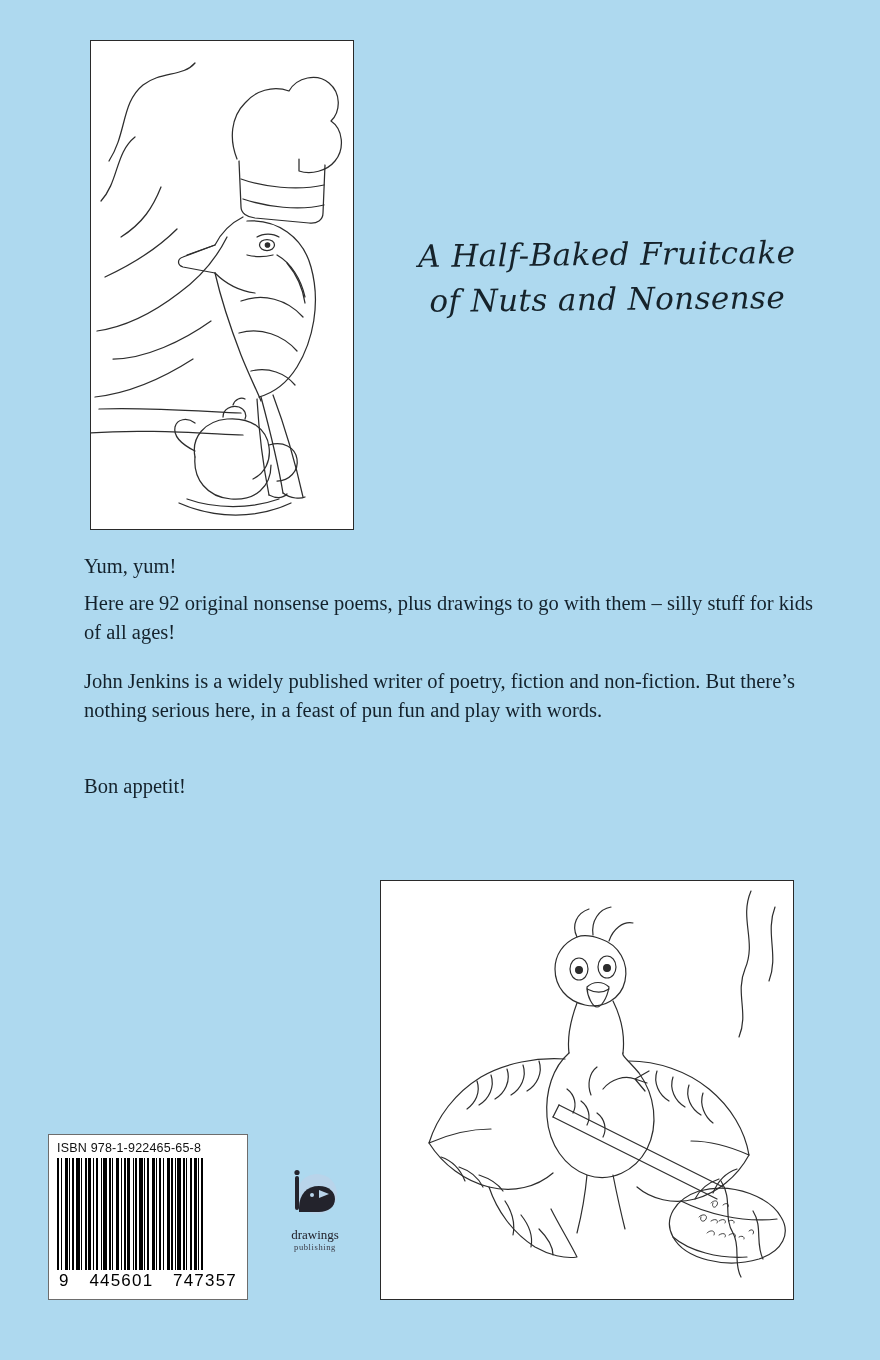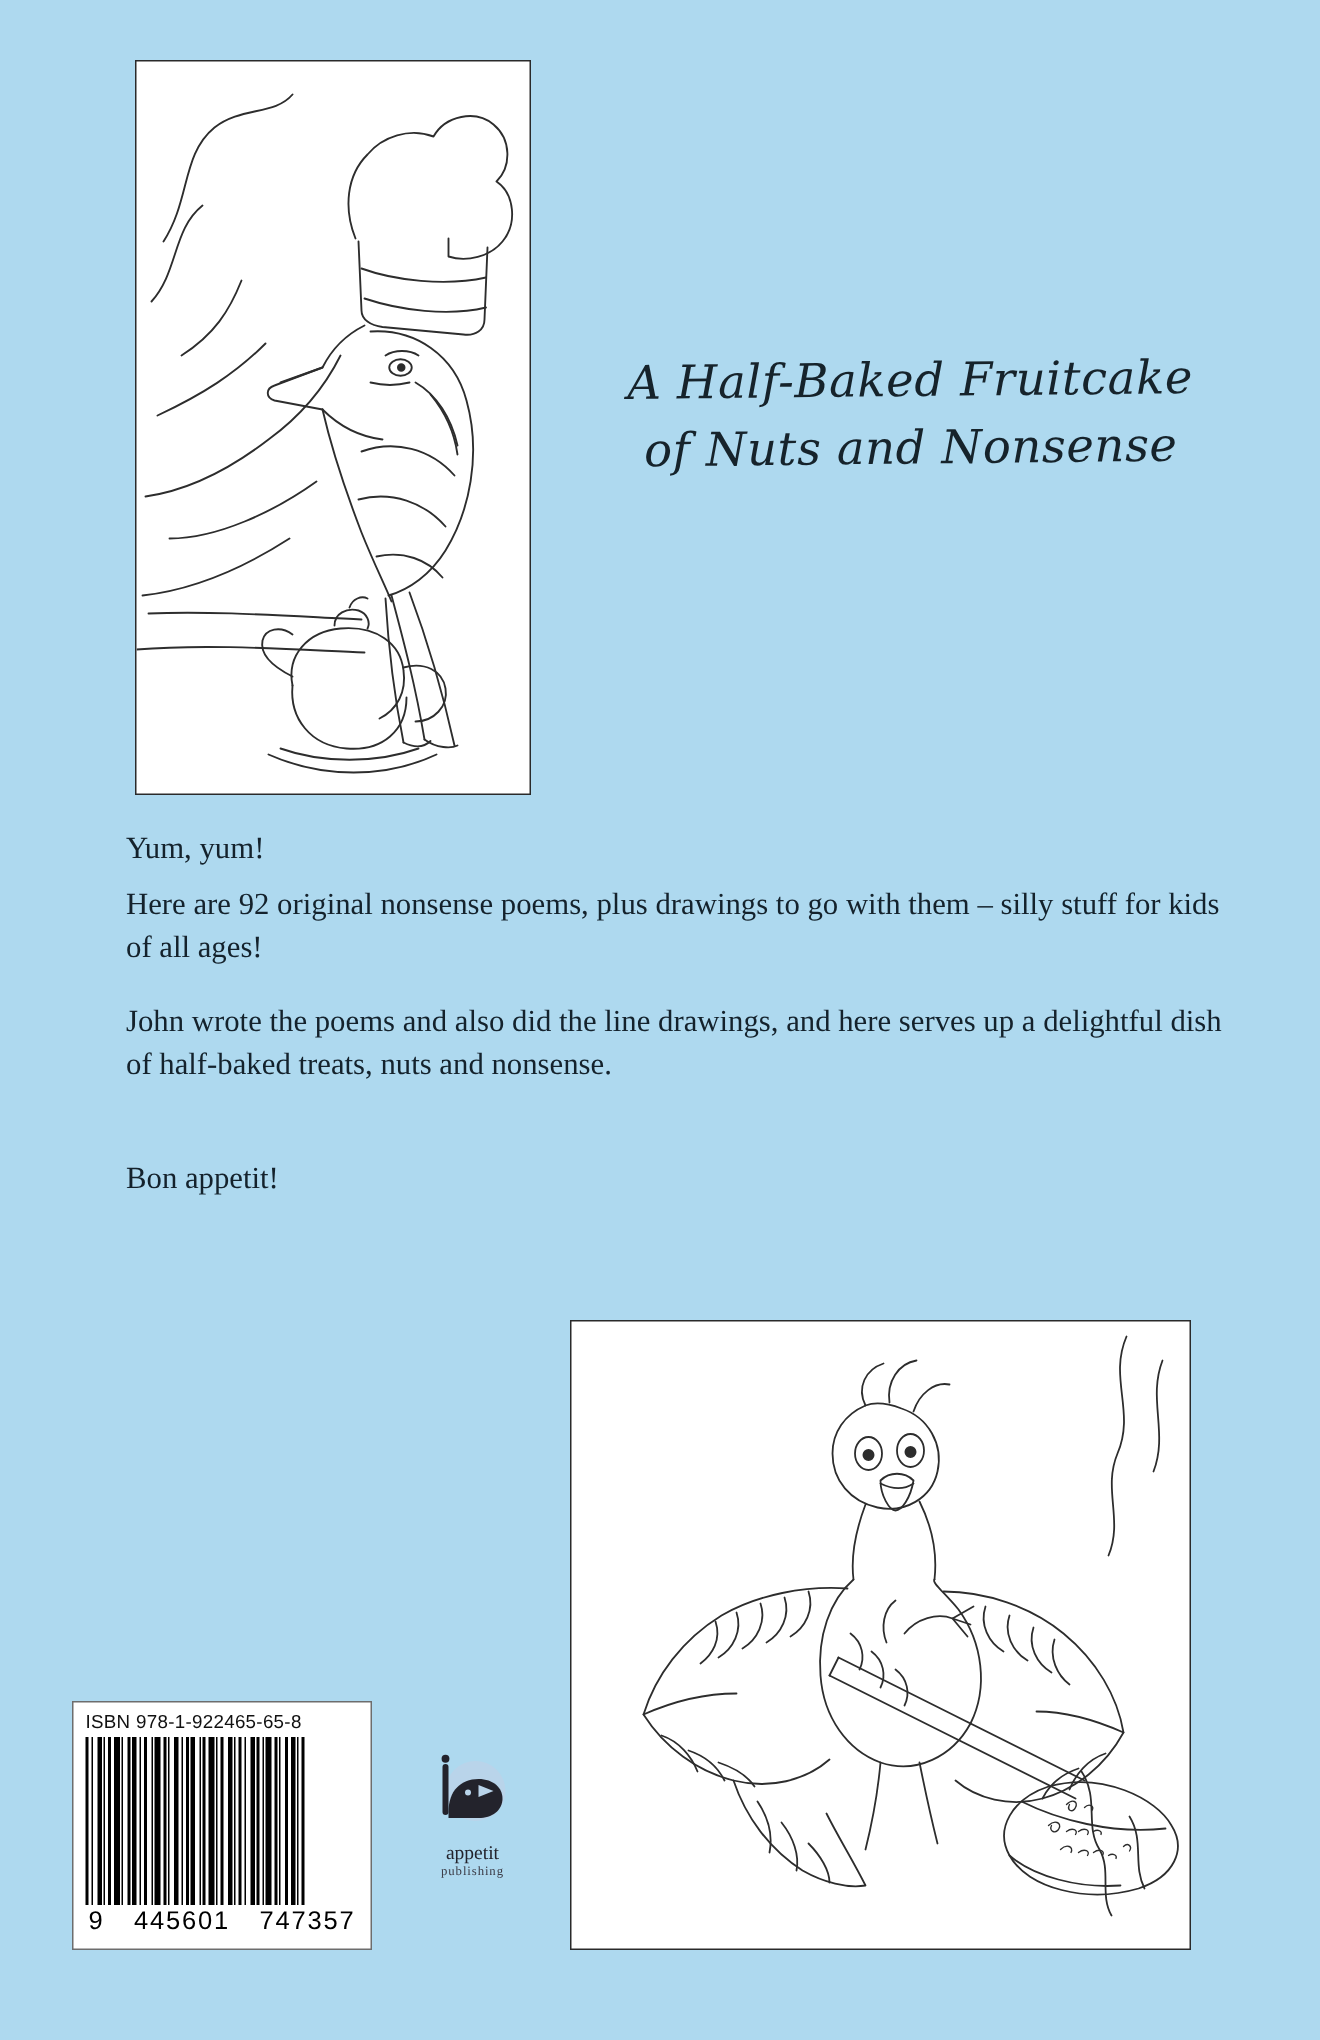--- a/index.html
+++ b/index.html
@@ -207,21 +207,21 @@
   </div>
 
   <div class="title">
     <span class="line1">A Half-Baked Fruitcake</span>
     <span class="line2">of Nuts and Nonsense</span>
   </div>
 
   <div class="blurb">
     <p class="tight">Yum, yum!</p>
     <p>Here are 92 original nonsense poems, plus drawings to go with them – silly stuff for kids of all ages!</p>
-    <p>John wrote the poems and also did the line drawings, and here serves up a delightful dish of half-baked treats, nuts and nonsense.</p>
+    <p>John Jenkins is a widely published writer of poetry, fiction and non-fiction. But there’s nothing serious here, in a feast of pun fun and play with words.</p>
     <p class="bon">Bon appetit!</p>
   </div>
 
   <div class="illus-bottom">
     <svg class="illus-svg" viewBox="0 0 412 418" xmlns="http://www.w3.org/2000/svg">
       <g fill="none" stroke="#2d2d2d" stroke-width="1.2" stroke-linecap="round" stroke-linejoin="round">
 
         <path d="M370 10 C358 38 376 60 364 88 C354 112 368 132 358 156"></path>
         <path d="M394 26 C384 52 398 74 388 100"></path>
         <path d="M340 300 C352 318 342 336 352 352 C360 366 352 382 360 396"></path>
@@ -393,17 +393,17 @@
     <div class="pub-mark">
       <svg viewBox="0 0 56 56" width="56" height="56" xmlns="http://www.w3.org/2000/svg">
         <circle cx="30" cy="26" r="20" fill="#b9d4ea"></circle>
         <path d="M10 10 L10 40" stroke="#23232c" stroke-width="4" stroke-linecap="round" fill="none"></path>
         <circle cx="10" cy="4.5" r="2.6" fill="#23232c"></circle>
         <path d="M12 40 C12 26 20 18 32 18 C42 18 48 24 48 31 C48 39 41 44 32 44 L12 44 Z" fill="#23232c"></path>
         <path d="M32 22 L42 26 L32 30 Z" fill="#b9d4ea"></path>
         <circle cx="25" cy="27" r="2" fill="#b9d4ea"></circle>
       </svg>
     </div>
-    <div class="pub-name">appetit</div>
+    <div class="pub-name">drawings</div>
     <div class="pub-sub">publishing</div>
   </div>
 
 </div>
 
 </body></html>

